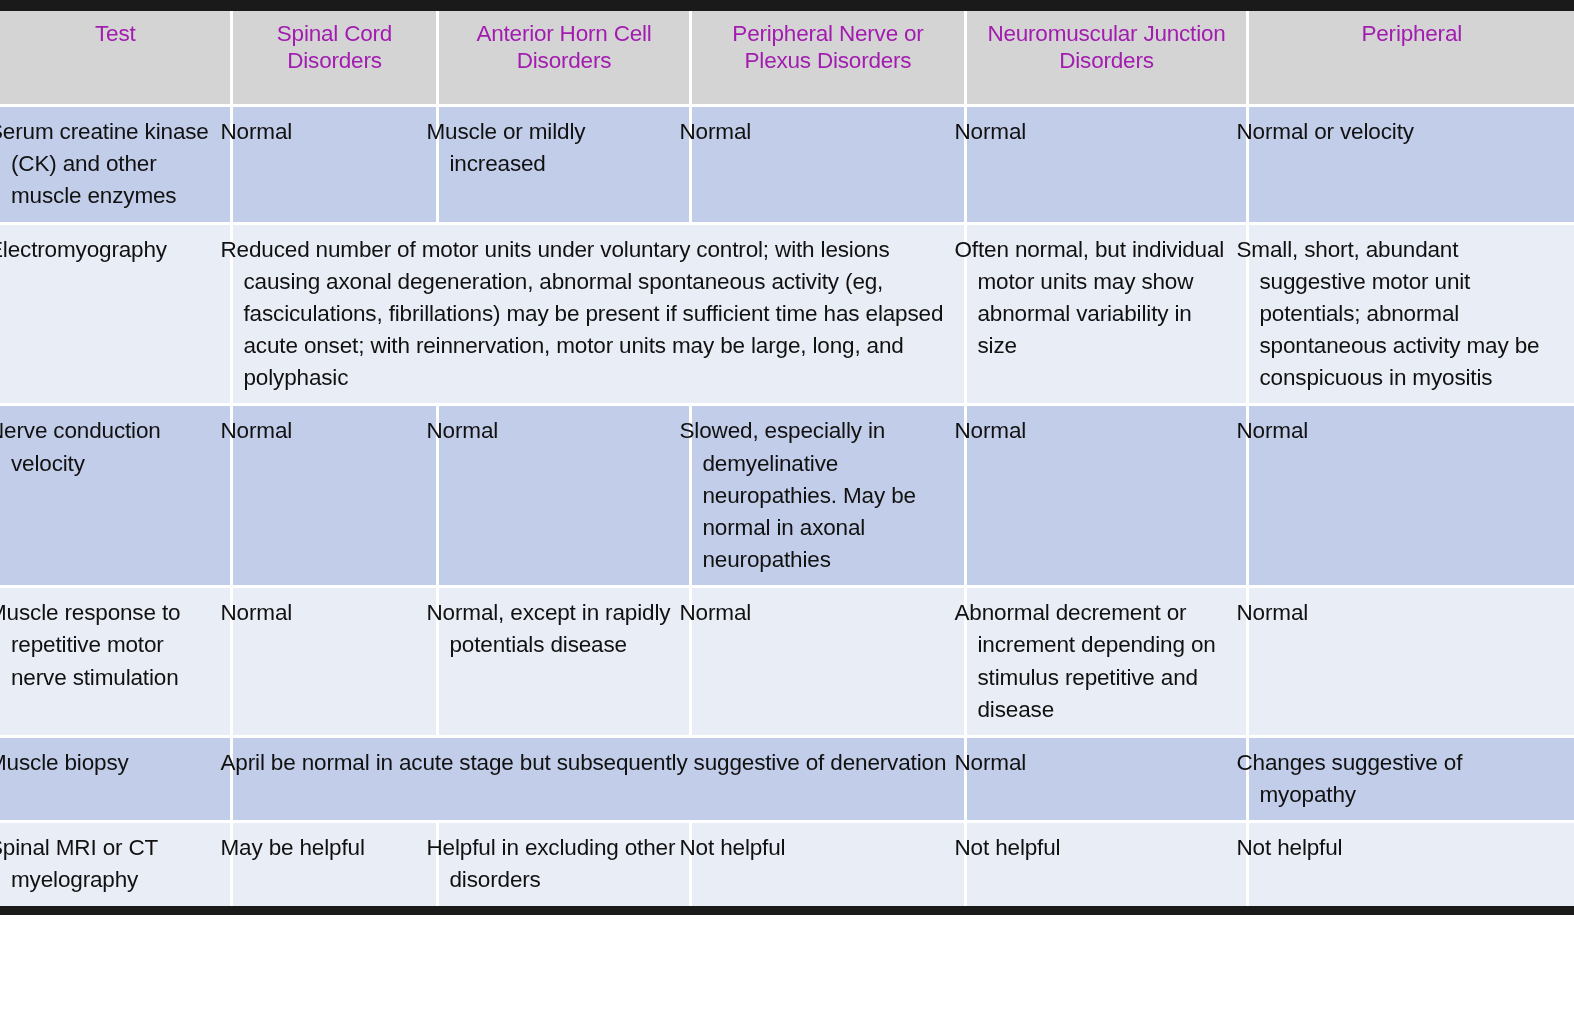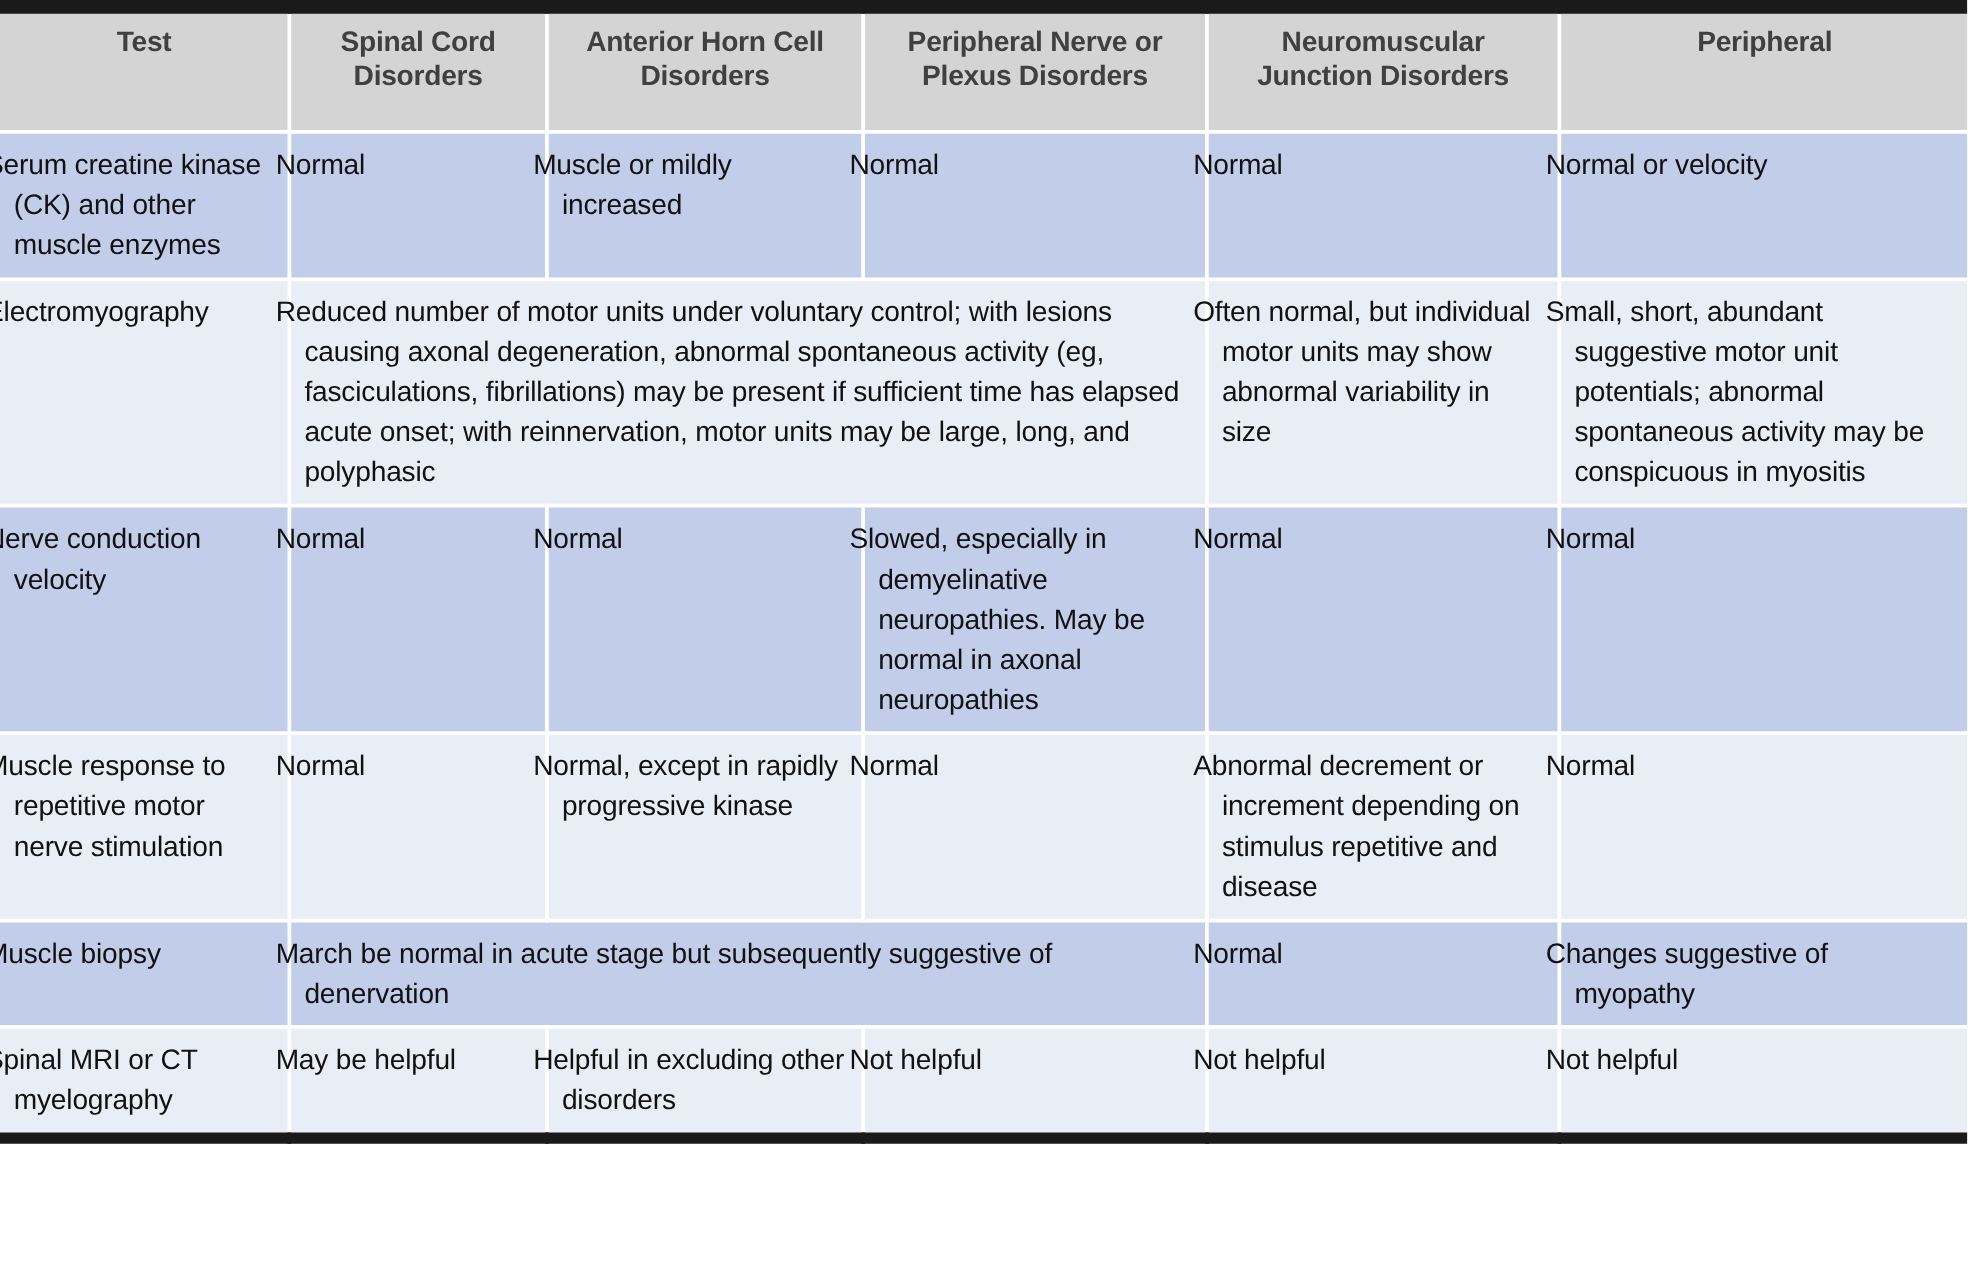--- a/index.html
+++ b/index.html
@@ -34,22 +34,22 @@
     padding: 9px 10px 9px 11px;
     box-sizing: border-box;
   }
   table.dx-table td:last-child,
   table.dx-table th:last-child {
     border-right: none;
   }
   
   thead th {
     background: #d4d4d4;
-    color: #404040;
-    font-weight: bold;
+    color: #a21caf;
+    font-weight: normal;
     font-size: 22.5px;
     line-height: 1.20;
     text-align: center;
     vertical-align: bottom;
     padding-bottom: 12px;
     letter-spacing: -0.2px;
     height: 100px;
   }
   
   tbody td {
@@ -122,29 +122,29 @@
         <td>Normal</td>
         <td>Normal</td>
         <td>Slowed, especially in demyelinative neuropathies. May be normal in axonal neuropathies</td>
         <td>Normal</td>
         <td>Normal</td>
       </tr>
 
       <tr class="band-light">
         <td>Muscle response to repetitive motor nerve stimulation</td>
         <td>Normal</td>
-        <td>Normal, except in rapidly progressive kinase</td>
+        <td>Normal, except in rapidly potentials disease</td>
         <td>Normal</td>
         <td>Abnormal decrement or increment depending on stimulus repetitive and disease</td>
         <td>Normal</td>
       </tr>
 
       <tr class="band-dark">
         <td>Muscle biopsy</td>
-        <td class="merged" colspan="3">March be normal in acute stage but subsequently suggestive of denervation</td>
+        <td class="merged" colspan="3">April be normal in acute stage but subsequently suggestive of denervation</td>
         <td>Normal</td>
         <td>Changes suggestive of myopathy</td>
       </tr>
 
       <tr class="band-light">
         <td>Spinal MRI or CT myelography</td>
         <td>May be helpful</td>
         <td>Helpful in excluding other disorders</td>
         <td>Not helpful</td>
         <td>Not helpful</td>

